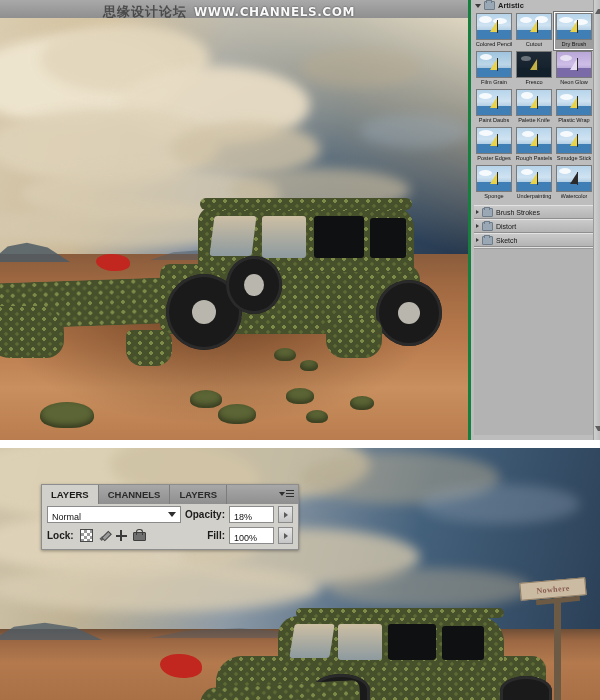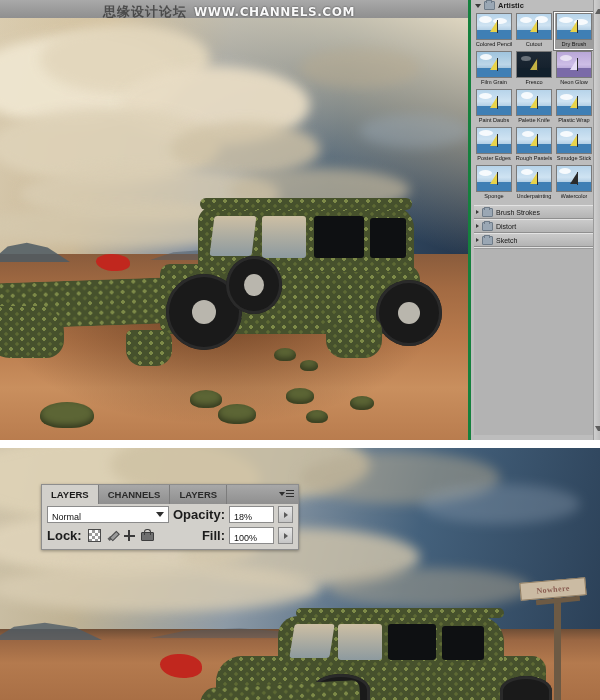--- a/index.html
+++ b/index.html
@@ -123,21 +123,21 @@
   .pm-lines{display:flex;flex-direction:column;gap:1.5px;}
   .pm-lines i{display:block;width:8px;height:1.4px;background:#2e2e2e;}
 
   .row{display:flex;align-items:center;height:21px;padding:0 5px;gap:4px;}
   .blend{flex:1;height:15px;background:#ffffff;border:1px solid #8b8b8b;
          display:flex;align-items:flex-end;padding:0 4px;position:relative;}
   .blend .bl-txt{font-size:9px;color:#111;}
   .blend .bl-arrow{position:absolute;right:4px;top:5px;width:0;height:0;
                    border-left:4px solid transparent;border-right:4px solid transparent;
                    border-top:5px solid #2e2e2e;}
-  .lbl{font-size:13px;color:#1c1c1c;font-weight:bold;}
+  .lbl{font-size:10px;color:#1c1c1c;font-weight:bold;}
   .numfield{width:39px;height:15px;background:#ffffff;border:1px solid #8b8b8b;
             display:flex;align-items:flex-end;justify-content:flex-start;padding-left:4px;}
   .numfield span{font-size:9px;color:#111;}
   .stepper{width:13px;height:15px;background:linear-gradient(#e6e6e6,#c6c6c6);
            border:1px solid #8b8b8b;display:flex;align-items:center;justify-content:center;}
   .stepper .st-tri{width:0;height:0;border-top:3px solid transparent;
                    border-bottom:3px solid transparent;border-left:4px solid #5b5b5b;}
   .spacer{flex:1;}
 
   

